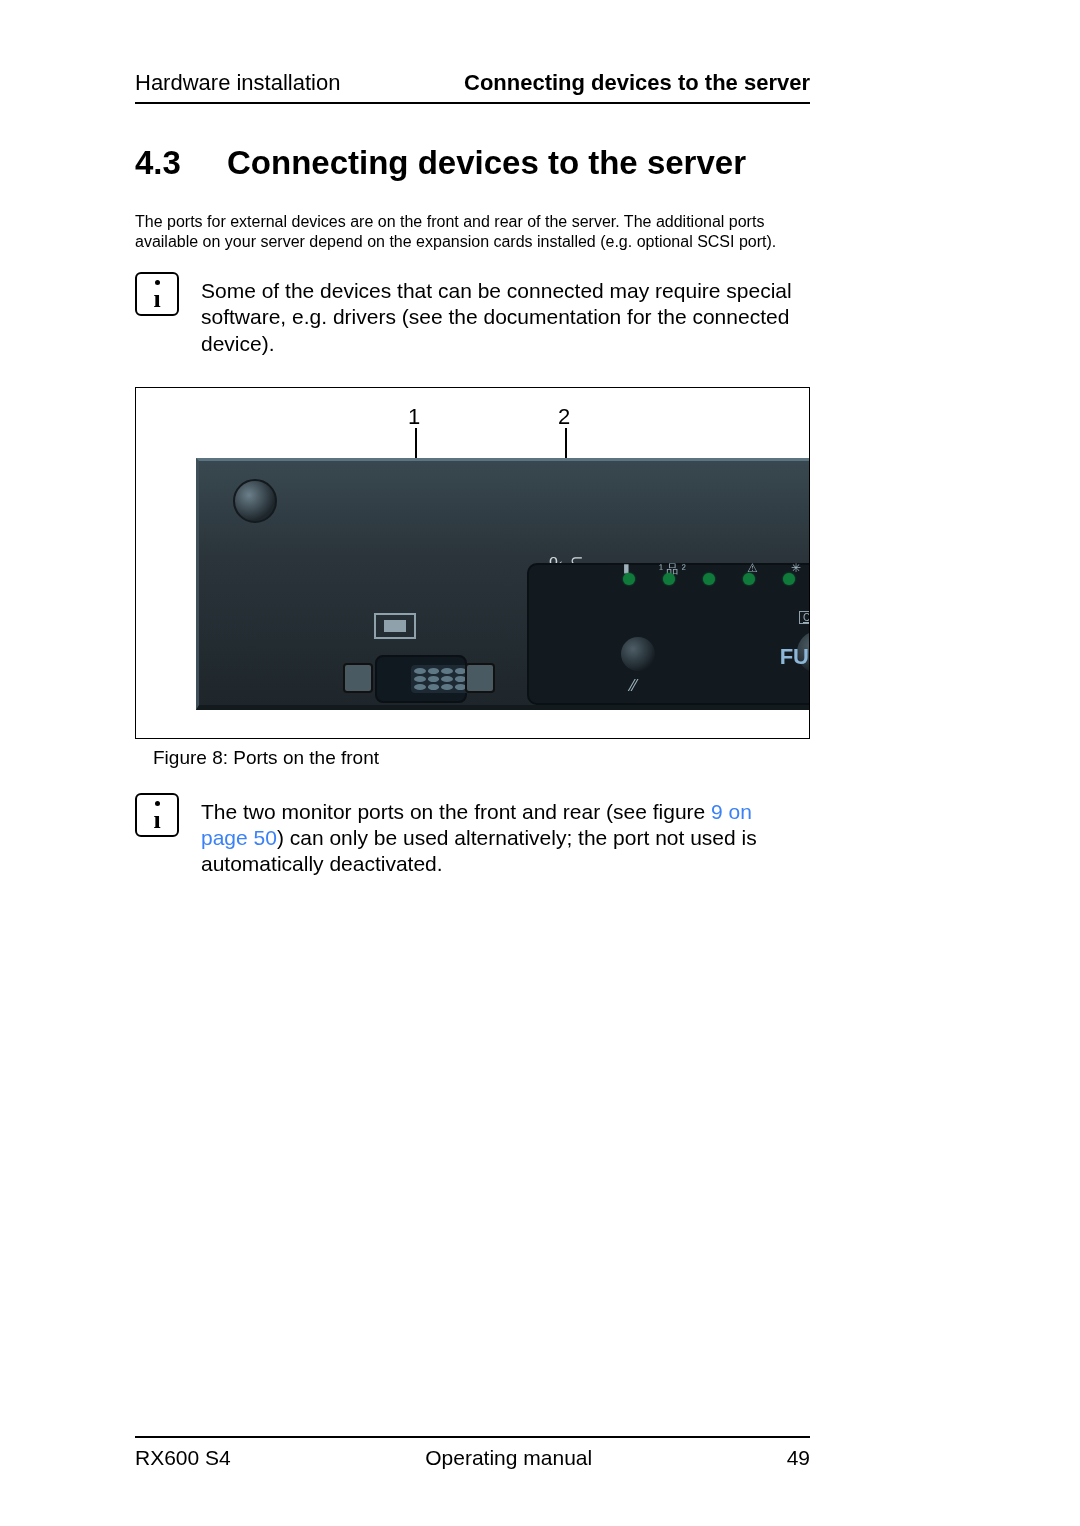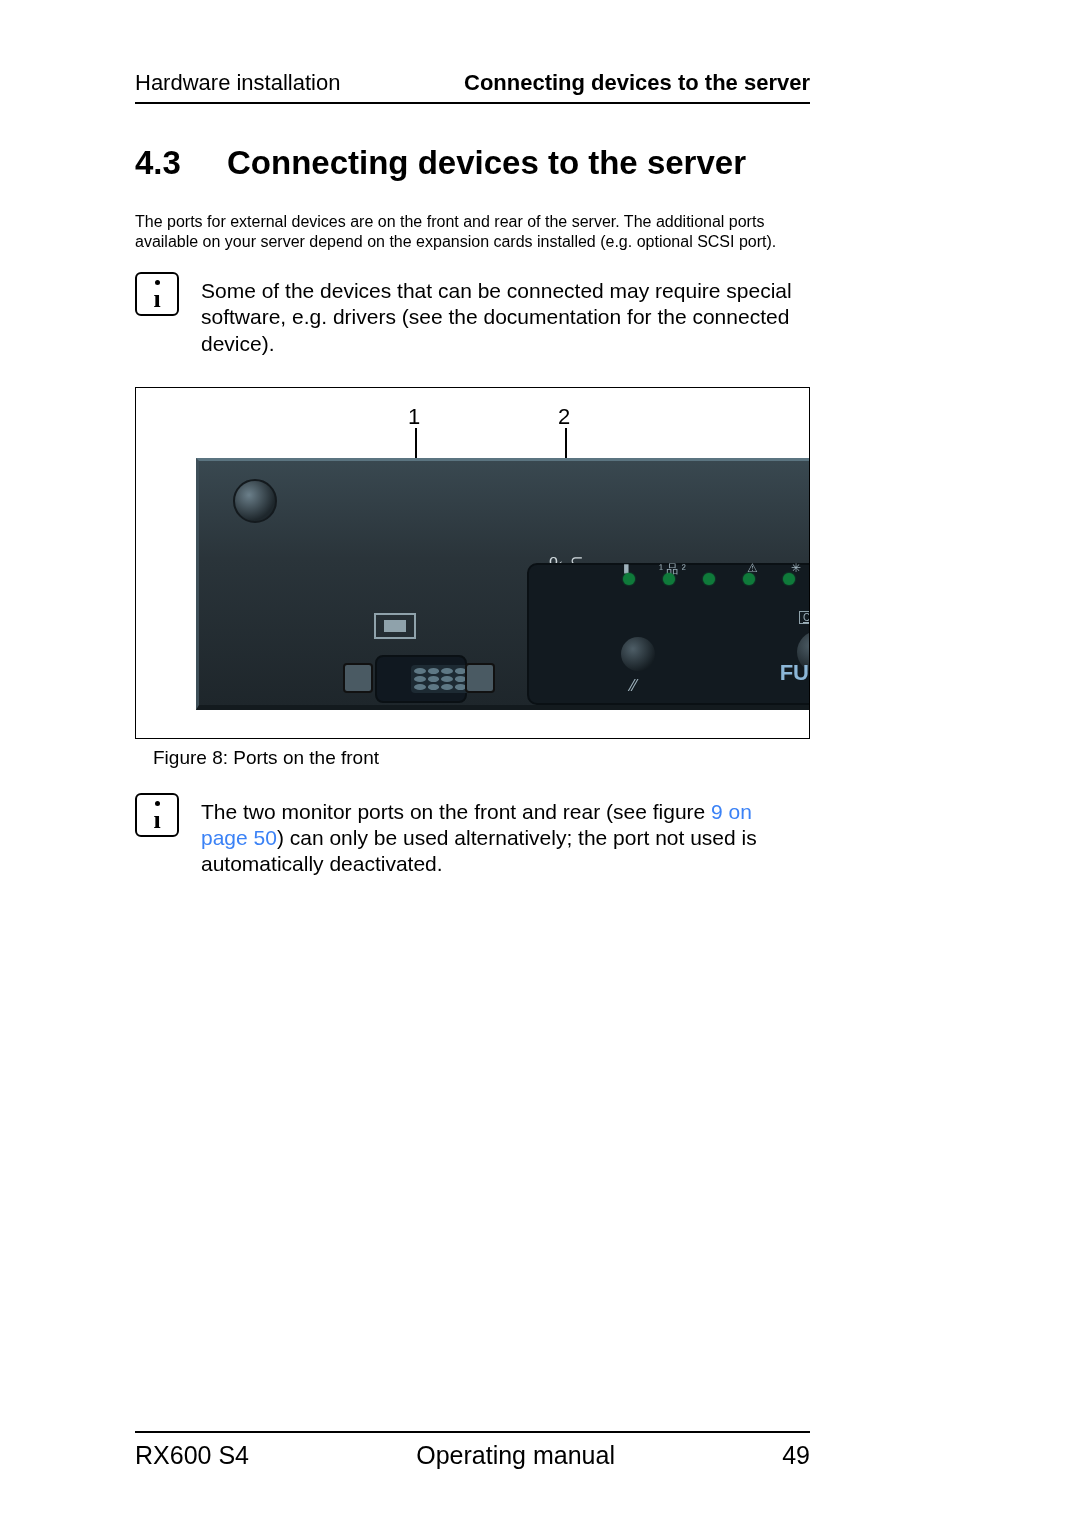--- a/index.html
+++ b/index.html
@@ -37,27 +37,27 @@
   .vga .pins i{background:#5e7885;border-radius:50%;}
   .sml{position:absolute;left:175px;top:152px;width:38px;height:22px;border:2px solid #8fa2ab;}
   .sml::after{content:"";position:absolute;left:8px;right:8px;top:5px;bottom:5px;background:#8fa2ab;}
   .leds{position:absolute;top:8px;left:94px;display:flex;gap:28px;align-items:center;}
   .led{width:12px;height:12px;border-radius:50%;background:#0f7a3a;box-shadow:0 0 2px #0f7a3a;}
   .led.blue{background:#2a7fae;}
   .ledlabel{position:absolute;color:#9fb2bc;font-size:12px;}
   .btn{position:absolute;width:34px;height:34px;border-radius:50%;background:radial-gradient(circle at 35% 35%,#4e5e67,#141c21 75%);}
   .idtxt{position:absolute;color:#9fb2bc;font-size:16px;}
   .css{position:absolute;left:270px;top:46px;border:1px solid #8fa2ab;color:#9fb2bc;font-size:10px;padding:0 3px;text-decoration:underline;}
-  .fu{position:absolute;right:0;top:199px;color:#8cb7d8;font-weight:bold;font-size:22px;}
+  .fu{position:absolute;right:0;top:183px;color:#8cb7d8;font-weight:bold;font-size:22px;}
   .sym{position:absolute;color:#9fb2bc;font-size:16px;}
   .cap{font-size:19px;margin:2px 0 22px 18px;}
   a.x{color:#3b82f6;text-decoration:none;}
   .footer{position:absolute;left:135px;right:130px;bottom:56px;}
   .fhr{border:none;border-top:2px solid #000;margin-bottom:8px;}
-  .frow{display:flex;justify-content:space-between;font-size:25px;}
+  .frow{display:flex;justify-content:space-between;font-size:21px;}
 </style>
 </head>
 <body>
 
 <div class="page">
   <div class="rh">
     <span>Hardware installation</span>
     <span class="right">Connecting devices to the server</span>
   </div>
   <hr class="hr">

